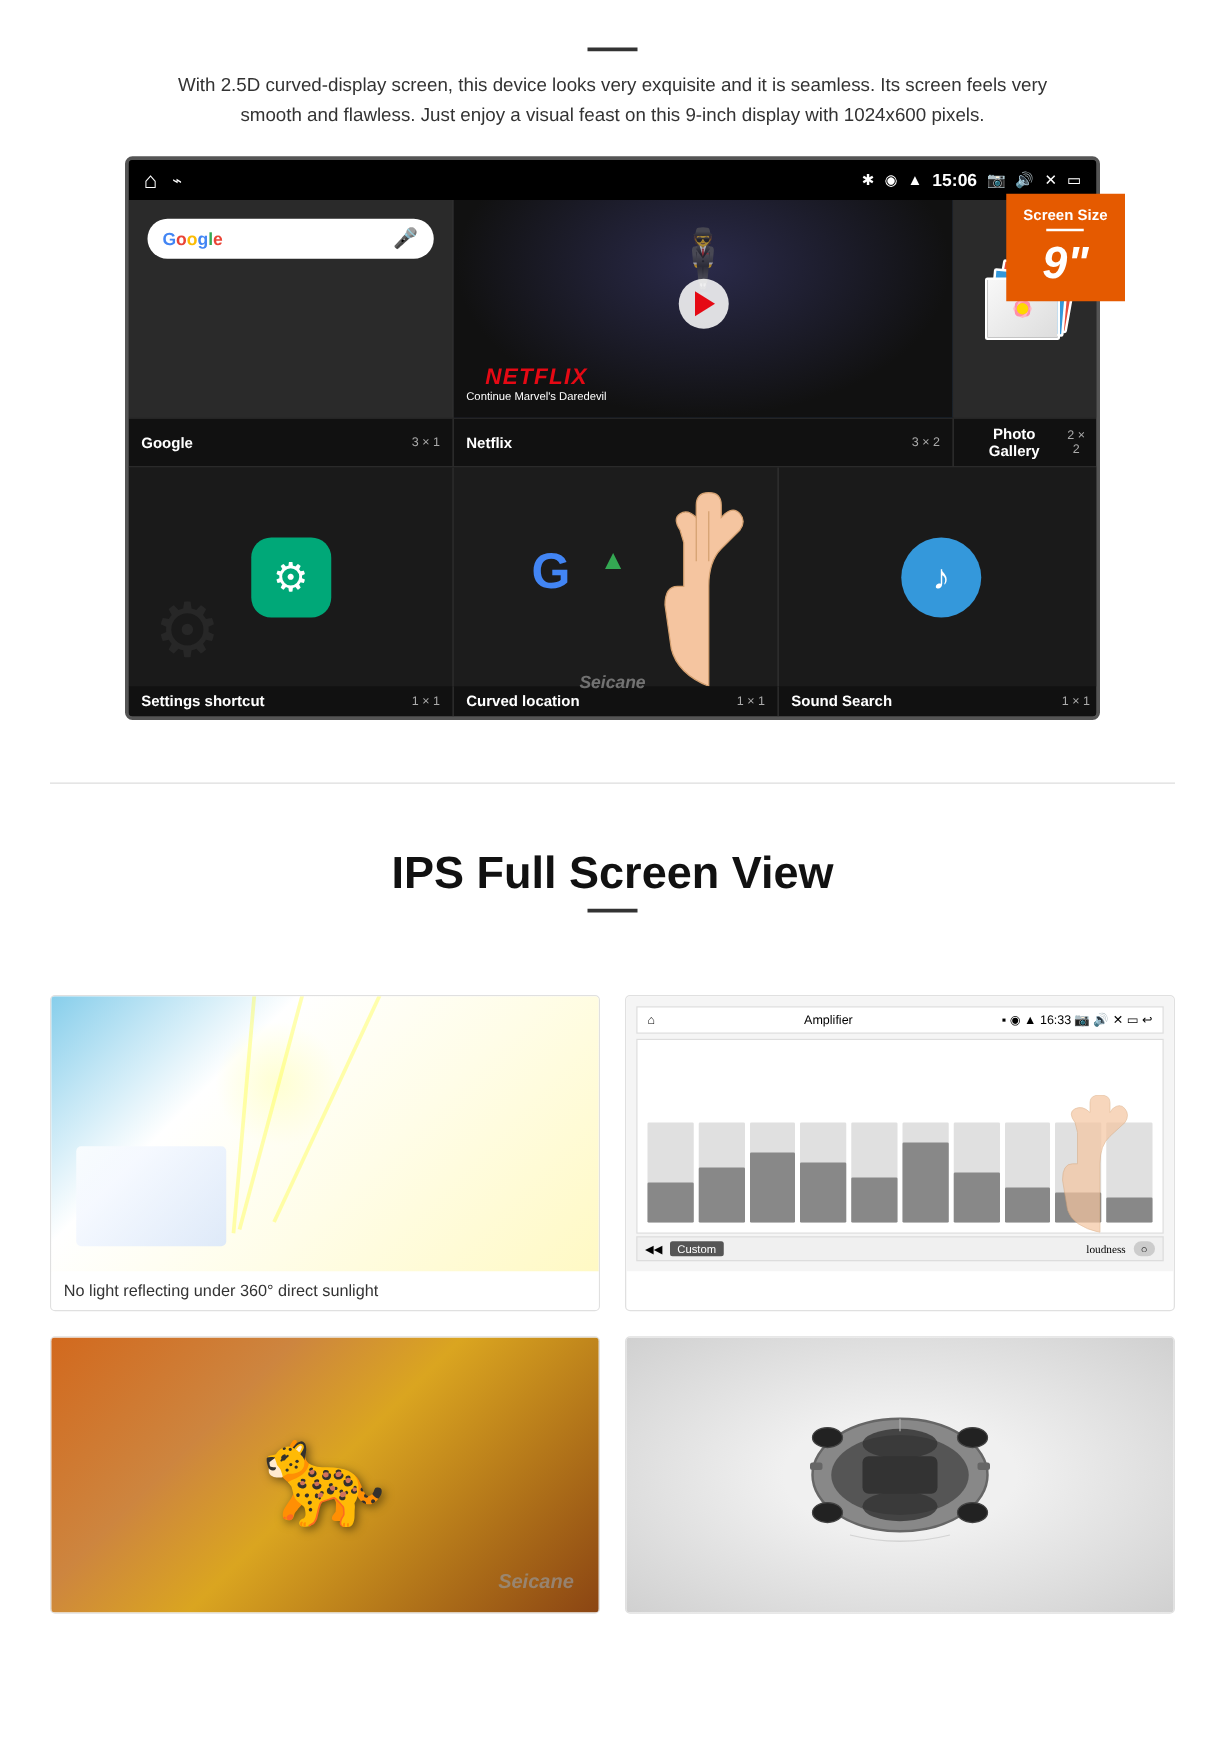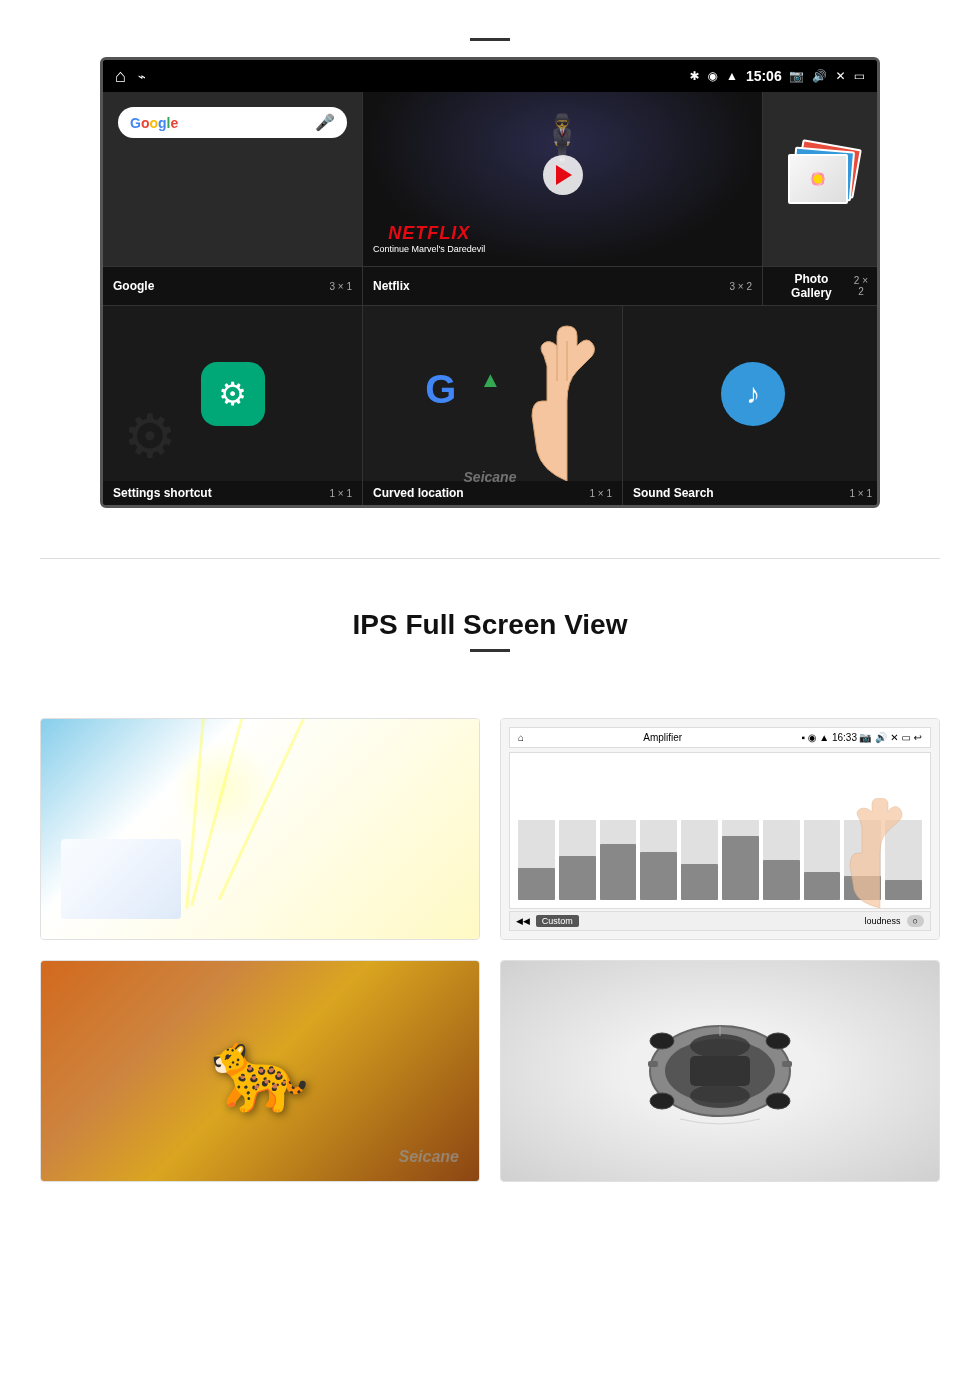--- a/index.html
+++ b/index.html
@@ -306,21 +306,21 @@
       border-top: 1px solid #ddd;
       margin: 30px 40px;
     }
 
     
     .section2 {
       text-align: center;
       padding: 20px 60px 30px;
     }
     .section2 h2 {
-      font-size: 28px;
+      font-size: 36px;
       font-weight: 900;
       color: #111;
       margin-bottom: 8px;
     }
 
     
     .image-grid {
       display: grid;
       grid-template-columns: 1fr 1fr;
       gap: 20px;
@@ -459,23 +459,29 @@
       font-style: italic;
       pointer-events: none;
       z-index: 3;
     }
   </style>
 </head>
 <body>
 
 <div class="section1">
   <div class="section-divider"></div>
+  <p>With 2.5D curved-display screen, this device looks very exquisite and it is seamless. Its screen feels very smooth and flawless. Just enjoy a visual feast on this 9-inch display with 1024x600 pixels.</p>
 
   <div class="device-container">
 
+    <div class="screen-size-badge">
+      <div class="badge-title">Screen Size</div>
+      <div class="badge-divider"></div>
+      <div class="badge-size">9"</div>
+    </div>
 
     <div class="device-screen">
 
       <div class="status-bar">
         <div class="status-bar-left">
           <span class="home-icon">⌂</span>
           <span>⌁</span>
         </div>
         <div class="status-bar-right">
           <span>✱</span>
@@ -608,20 +614,21 @@
 <div class="image-grid">
 
   <div class="image-card">
     <div class="sunlight-visual">
       <div class="sun-glow"></div>
       <div class="sun-beam"></div>
       <div class="sun-beam" style="left:50%;transform:rotate(25deg);"></div>
       <div class="sun-beam" style="left:35%;transform:rotate(5deg);"></div>
       <div style="position:absolute;bottom:20px;left:20px;width:120px;height:80px;background:linear-gradient(135deg,rgba(255,255,255,0.8),rgba(200,220,255,0.6));border-radius:4px;"></div>
     </div>
+    <div class="image-caption">No light reflecting under 360° direct sunlight</div>
   </div>
 
   <div class="image-card">
     <div class="equalizer-visual">
       <div class="eq-header">
         <span>⌂</span>
         <span>Amplifier</span>
         <span>▪ ◉ ▲ 16:33 📷 🔊 ✕ ▭ ↩</span>
       </div>
       <div class="eq-bars-container">
@@ -656,21 +663,21 @@
             <div class="eq-bar-fill" style="height:25%;background:#888;"></div>
           </div>
 
         <svg style="position:absolute;right:10px;bottom:0;width:80px;height:110px;opacity:0.7;" viewBox="0 0 80 110">
           <path d="M40 110 L40 55 Q40 40 48 33 L60 22 Q64 16 60 11 Q56 6 50 11 L48 14 L48 6 Q48 0 40 0 Q32 0 32 6 L32 14 Q26 8 20 11 Q14 14 20 22 L22 30 L22 55 L18 55 Q10 55 10 68 L14 92 Q18 105 40 110Z" fill="#f5c5a0" stroke="#d4a070" stroke-width="0.5"></path>
         </svg>
       </div>
       <div style="width:100%;background:#f0f0f0;border:1px solid #ddd;padding:3px 6px;font-size:9px;display:flex;align-items:center;gap:6px;margin-top:2px;">
         <span>◀◀</span>
         <span style="background:#555;color:#fff;padding:1px 6px;border-radius:2px;font-size:9px;">Custom</span>
-        <span style="margin-left:auto;">loudness</span>
+        <span style="margin-left:auto;font-family:Liberation Serif, serif;">loudness</span>
         <span style="background:#ccc;border-radius:8px;padding:1px 6px;font-size:9px;">○</span>
       </div>
     </div>
   </div>
 
   <div class="image-card">
     <div class="cheetah-visual">
       <span class="cheetah-body">🐆</span>
       <div class="seicane-watermark">Seicane</div>
     </div>

